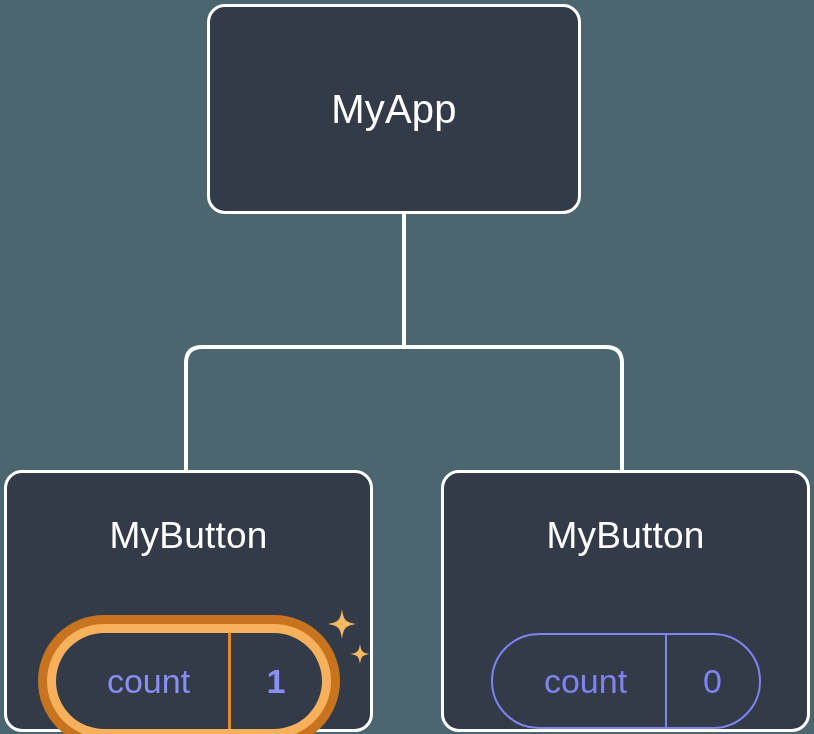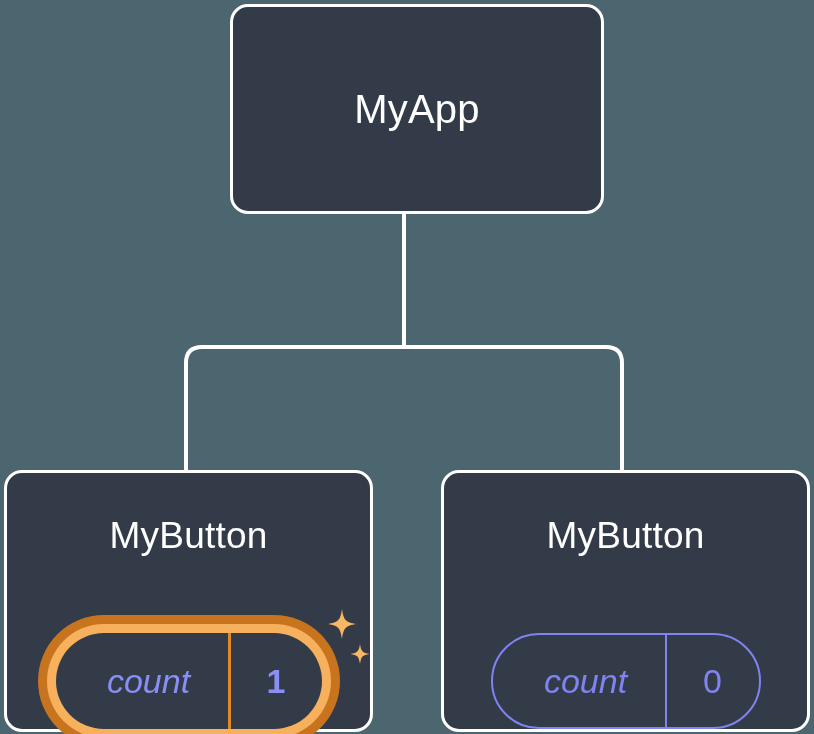--- a/index.html
+++ b/index.html
@@ -39,21 +39,21 @@
     background: #333b49;
     border: 3px solid #ffffff;
     border-radius: 18px;
     display: flex;
     flex-direction: column;
     align-items: center;
     justify-content: space-between;
   }
 
   #node-root {
-    left: 230px;
+    left: 207px;
     top: 4px;
     width: 374px;
     height: 210px;
     justify-content: center;
   }
 
   #node-child-left {
     left: 4px;
     top: 470px;
     width: 369px;
@@ -106,21 +106,20 @@
     display: flex;
     align-items: center;
     justify-content: center;
     font-size: 34px;
     line-height: 1;
   }
   .pill-key {
     width: 172px;
     padding-left: 14px;
     box-sizing: border-box;
-    font-style: italic;
   }
   .pill-val {
     width: 94px;
     border-left: 2px solid #7f84f2;
     box-sizing: border-box;
   }
 
   
   .state-pill-wrap.is-highlighted .state-pill {
     border: 0;

